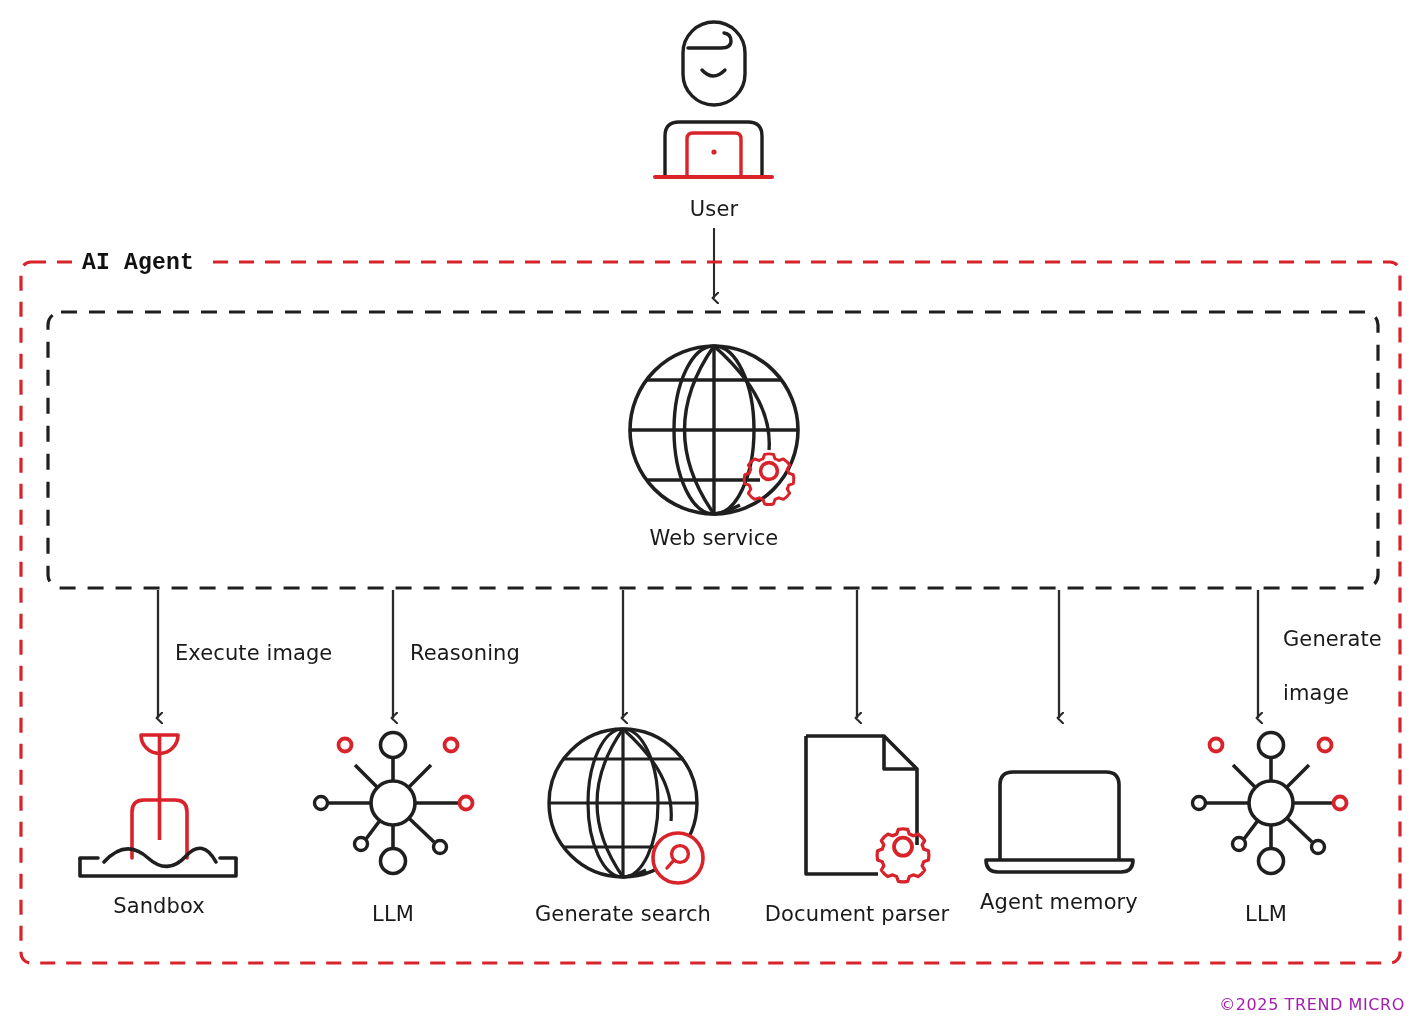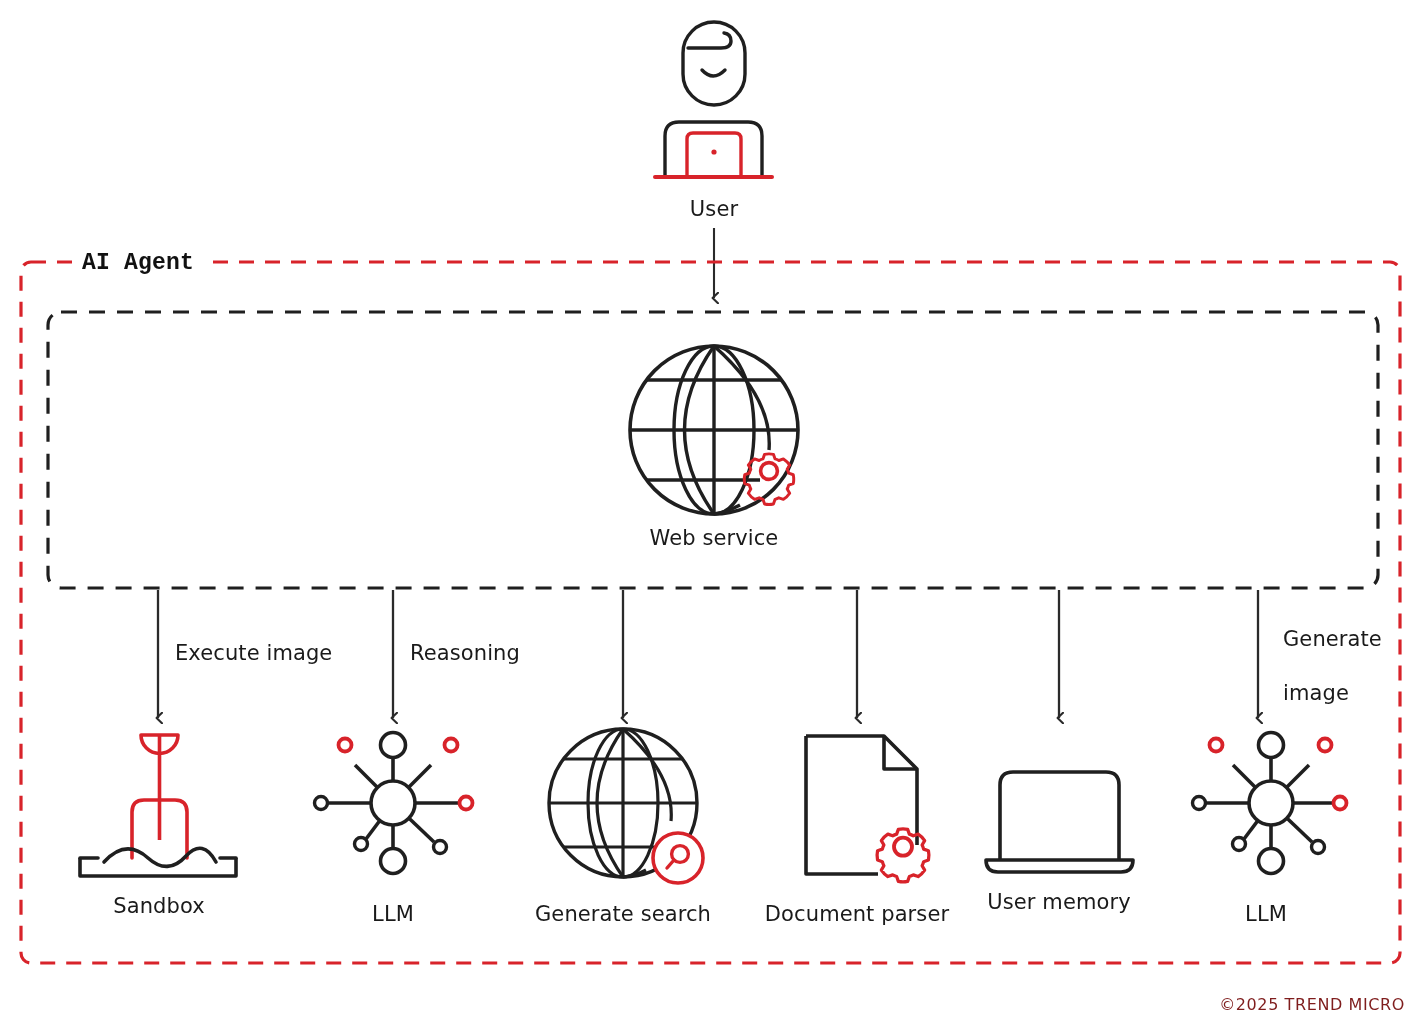--- a/index.html
+++ b/index.html
@@ -51,21 +51,21 @@
     left: 72px;
     top: 250px;
     letter-spacing: 0.2px;
     font-family: Liberation Mono, monospace;
   }
   .copyright {
     position: absolute;
     right: 22px;
     bottom: 12px;
     font-size: 16px;
-    color: #7f1d1d;
+    color: #a21caf;
     letter-spacing: 0.6px;
   }
 </style>
 </head>
 <body>
 
 <div id="stage">
 
   <svg class="svg-layer" viewBox="0 0 1427 1026" xmlns="http://www.w3.org/2000/svg">
 
@@ -254,19 +254,19 @@
   <div class="lbl lbl-left" style="left:1283px; top:652px;margin-top:28px;">image</div>
 
   <div class="lbl lbl-center" style="left:159px; top:893px;">Sandbox</div>
 
   <div class="lbl lbl-center" style="left:393px; top:901px;">LLM</div>
 
   <div class="lbl lbl-center" style="left:623px; top:901px;">Generate search</div>
 
   <div class="lbl lbl-center" style="left:857px; top:901px;">Document parser</div>
 
-  <div class="lbl lbl-center" style="left:1059px; top:889px;">User memory</div>
+  <div class="lbl lbl-center" style="left:1059px; top:889px;">Agent memory</div>
 
   <div class="lbl lbl-center" style="left:1266px; top:901px;">LLM</div>
 
   <div class="copyright">©2025 TREND MICRO</div>
 
 </div>
 
 </body></html>

